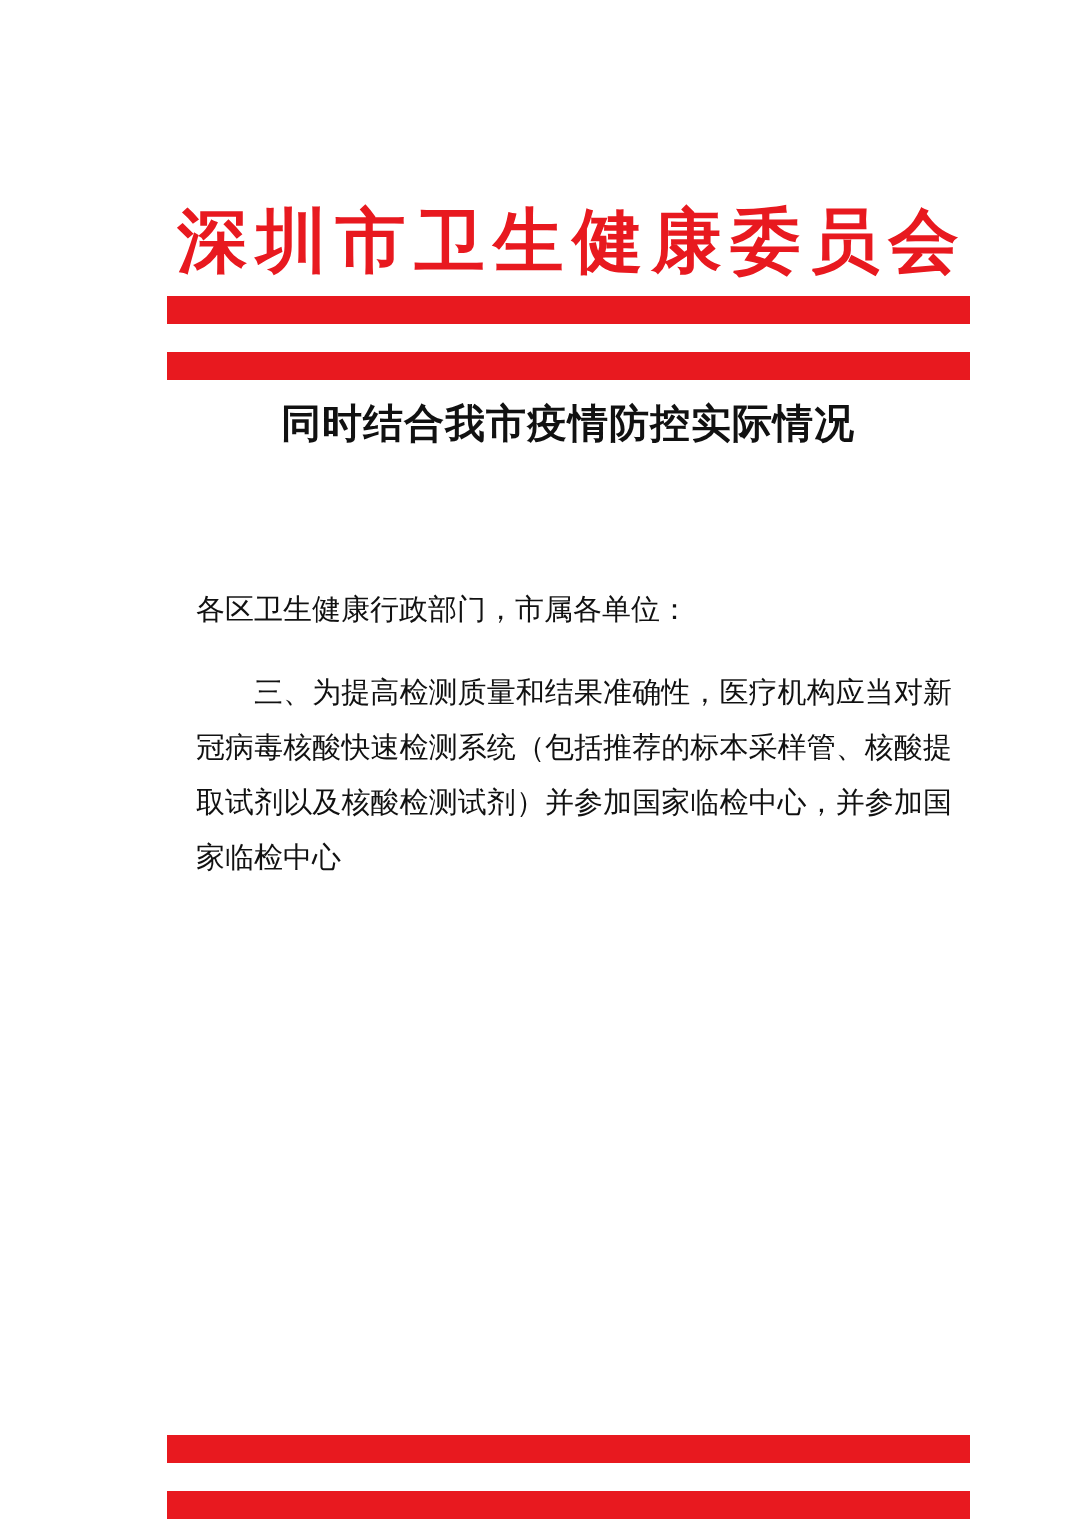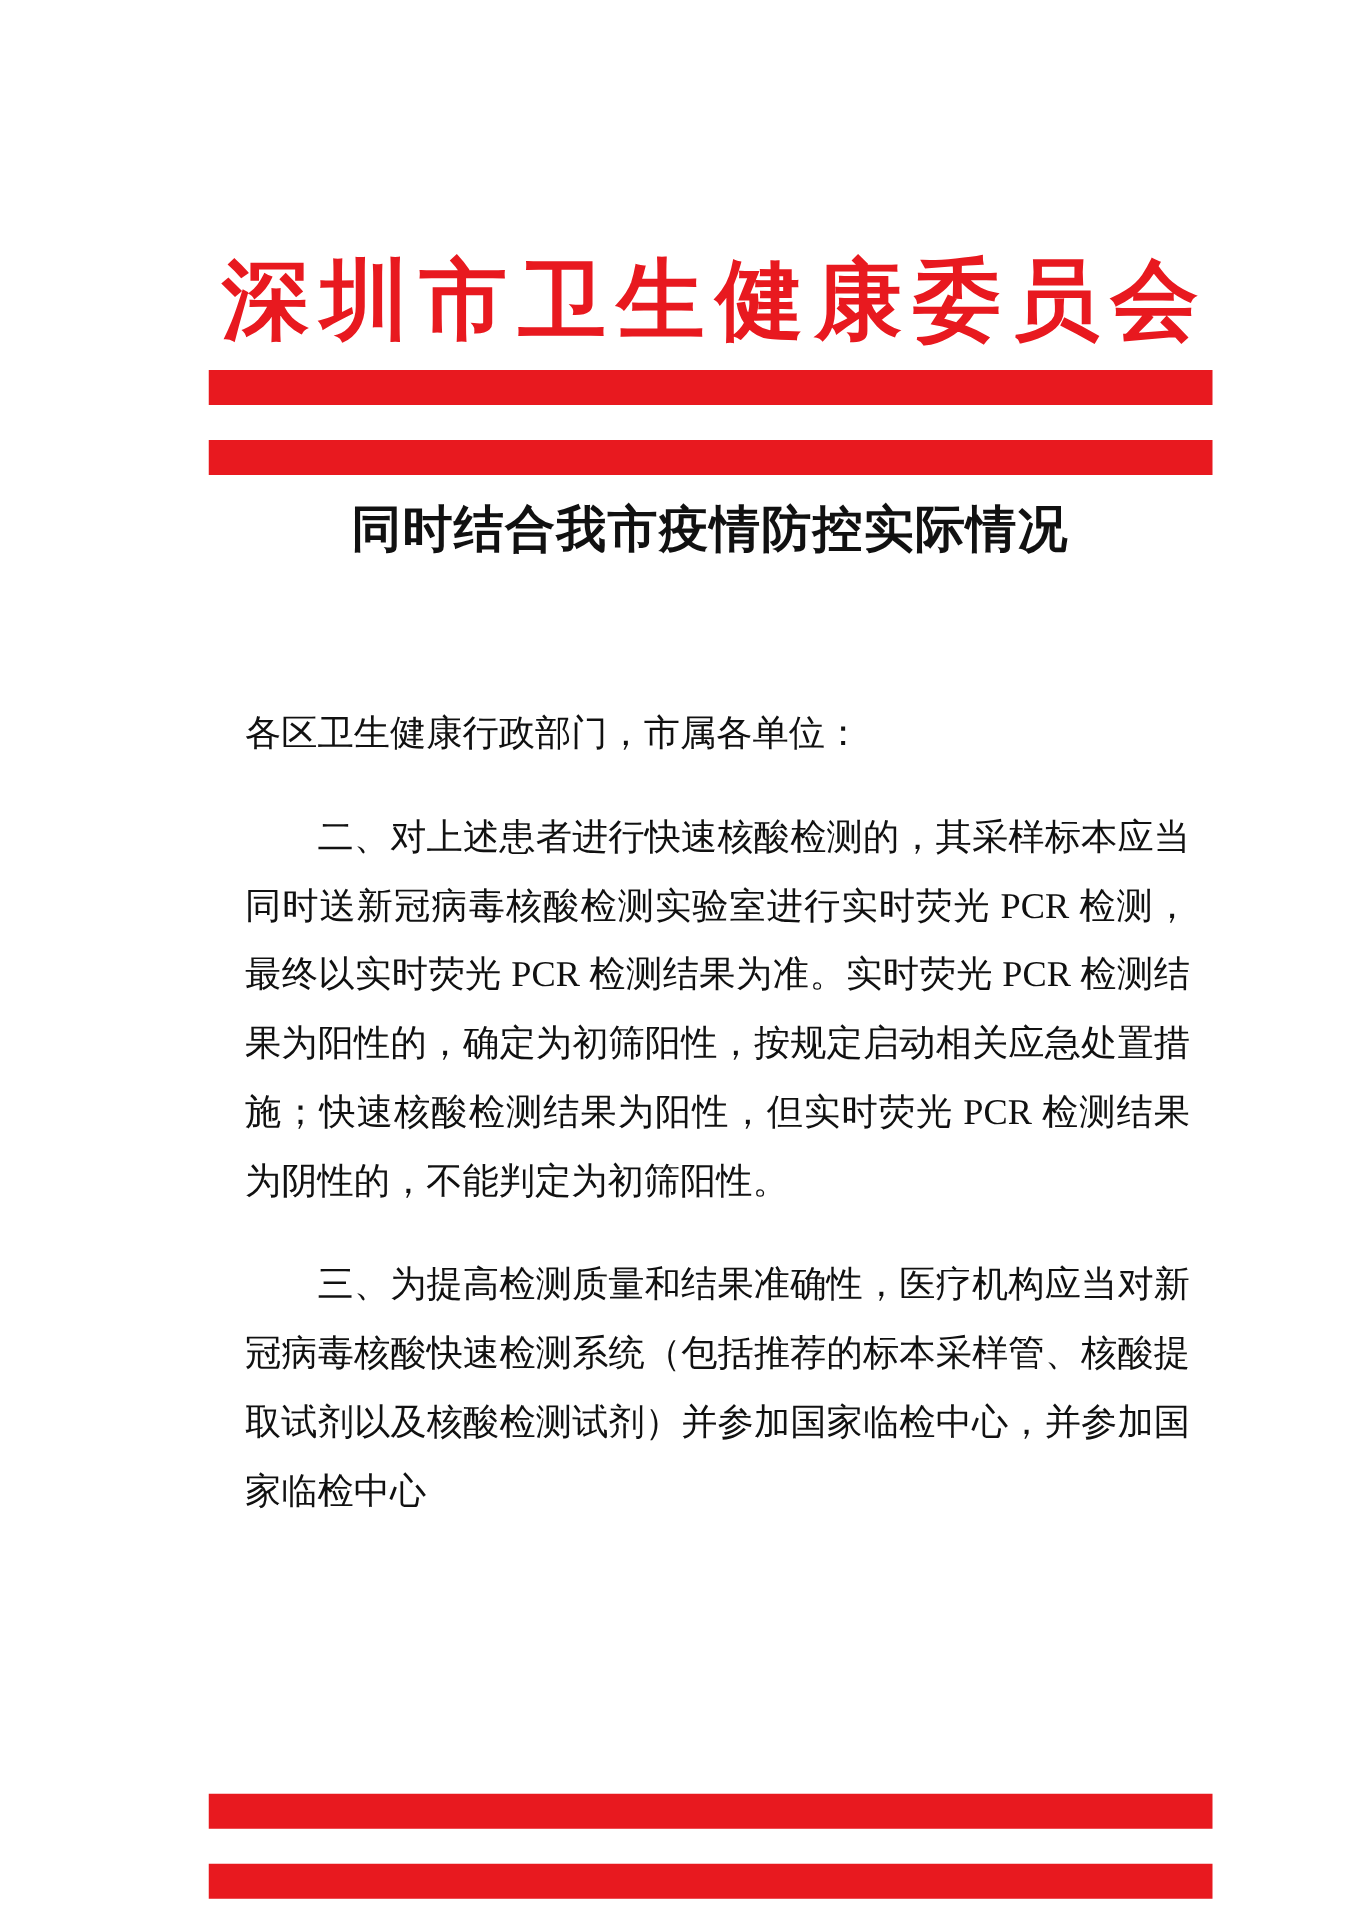--- a/index.html
+++ b/index.html
@@ -61,21 +61,21 @@
     font-weight: bold;
     font-size: 40px;
     line-height: 62px;
     letter-spacing: 1px;
     color: var(--ink);
   }
 
   
   .body-text {
     position: absolute;
-    top: 504px;
+    top: 526px;
     left: 140px;
     width: 812px;
     font-size: 29px;
     line-height: 55px;
     text-align: justify;
     color: var(--ink);
   }
   .body-text p { margin: 0; }
   .body-text p.para { text-indent: 2em; }
 </style>
@@ -91,21 +91,20 @@
     <div class="gap-1"></div>
     <div class="bar bar-2"></div>
   </div>
 
   <div class="doc-title">
     <div>同时结合我市疫情防控实际情况</div>
   </div>
 
   <div class="body-text">
     <p class="salutation">各区卫生健康行政部门，市属各单位：</p>
-    <p class="para">二、对上述患者进行快速核酸检测的，其采样标本应当同时送新冠病毒核酸检测实验室进行实时荧光 PCR 检测，最终以实时荧光 PCR 检测结果为准。实时荧光 PCR 检测结果为阳性的，确定为初筛阳性，按规定启动相关应急处置措施；快速核酸检测结果为阳性，但实时荧光 PCR 检测结果为阴性的，不能判定为初筛阳性。</p>
     <p class="para">三、为提高检测质量和结果准确性，医疗机构应当对新冠病毒核酸快速检测系统（包括推荐的标本采样管、核酸提取试剂以及核酸检测试剂）并参加国家临检中心，并参加国家临检中心</p>
   </div>
 
   <div class="rule rule-bottom">
     <div class="bar bar-3"></div>
     <div class="gap-2"></div>
     <div class="bar bar-9"></div>
   </div>
 
 </div>

